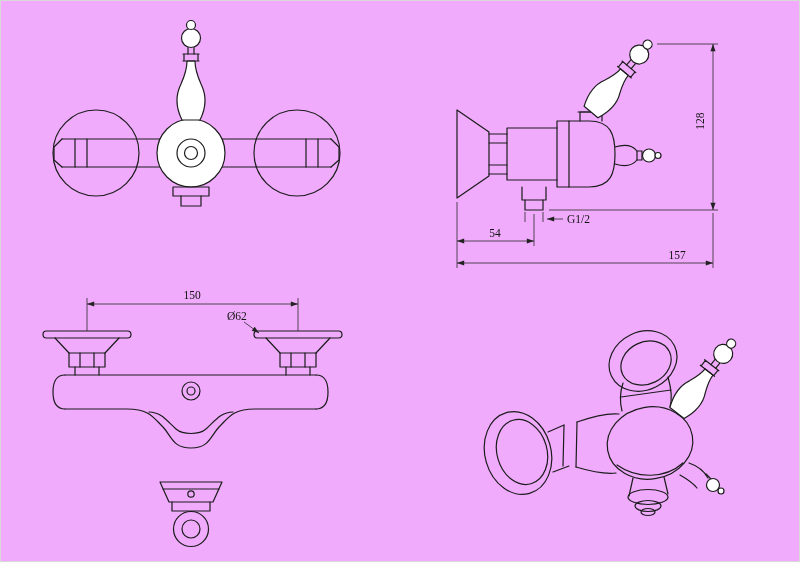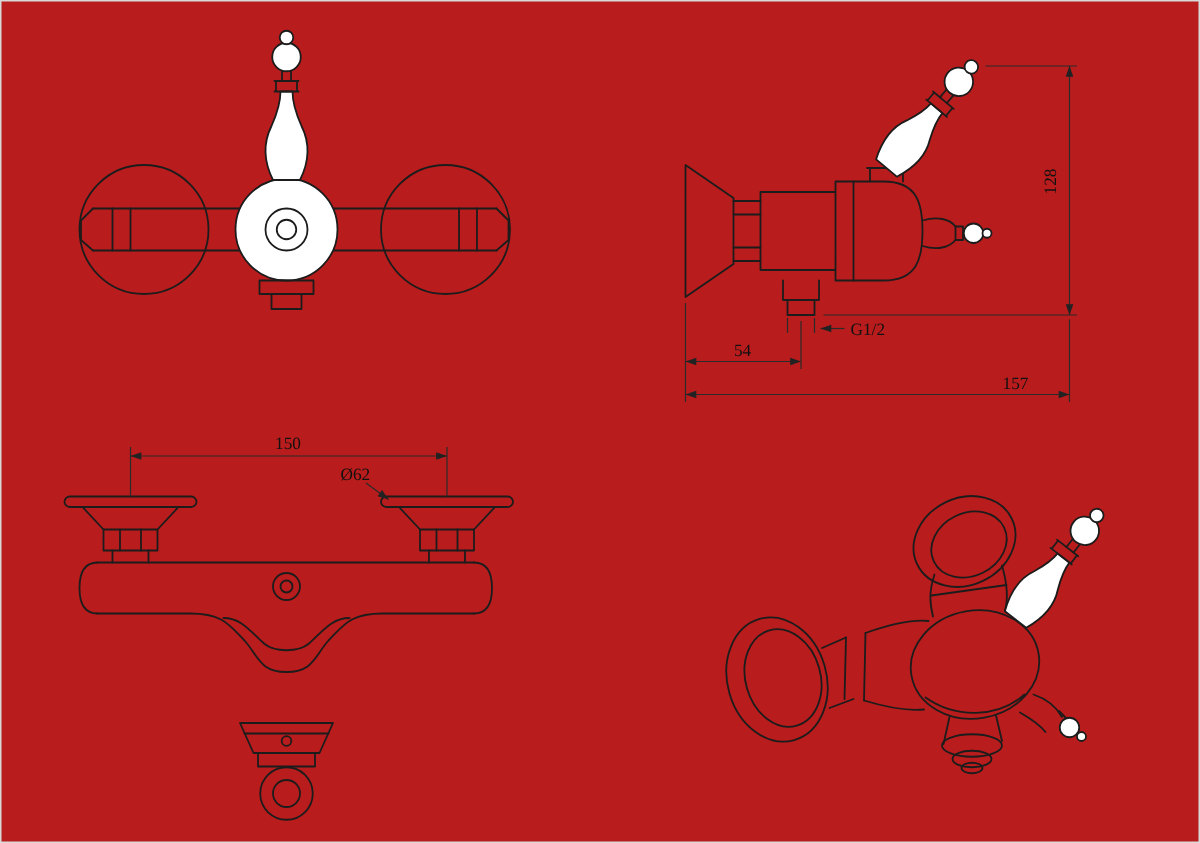--- a/index.html
+++ b/index.html
@@ -1,20 +1,20 @@
 <!DOCTYPE html>
 <html><head>
 <meta charset="utf-8">
 <style>
   html,body{margin:0;padding:0;background:#f3f3f3;}
   .sheet{
     position:relative;
     width:798px;height:560px;
     margin:0 auto;
-    background:#b91c1c;
+    background:#f0abfc;
     border:1px solid #d8d8d8;
     font-family:"Liberation Serif", serif;
     overflow:hidden;
   }
   svg{display:block;}
   .ink{stroke:#1c1c1c;stroke-width:1.2;fill:none;stroke-linecap:round;stroke-linejoin:round;}
   .dim{stroke:#2b2b2b;stroke-width:0.8;fill:none;stroke-linecap:butt;}
   .dim text{stroke:none;fill:#111111;font-family:"Liberation Serif", serif;font-size:11.5px;}
 </style>
 </head>

